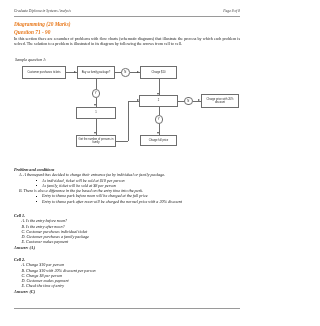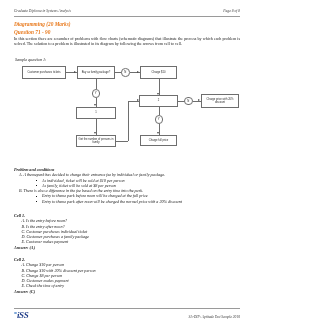--- a/index.html
+++ b/index.html
@@ -333,18 +333,14 @@
     <div class="cell-head">Cell 2.</div>
     <div class="opt">A.  Charge $10 per person</div>
     <div class="opt">B.  Charge $10 with 20% discount per person</div>
     <div class="opt">C.  Charge $8 per person</div>
     <div class="opt">D.  Customer makes payment</div>
     <div class="opt">E.  Check the time of entry</div>
     <div class="ans">Answer: (C)</div>
   </div>
 
   <div class="footer-rule"></div>
-  <div class="footer">
-    <span class="logo">iSS</span>
-    <span class="footer-note">SA-DIP: Aptitude Test Sample 2010</span>
-  </div>
 
 </div>
 
 </body></html>

